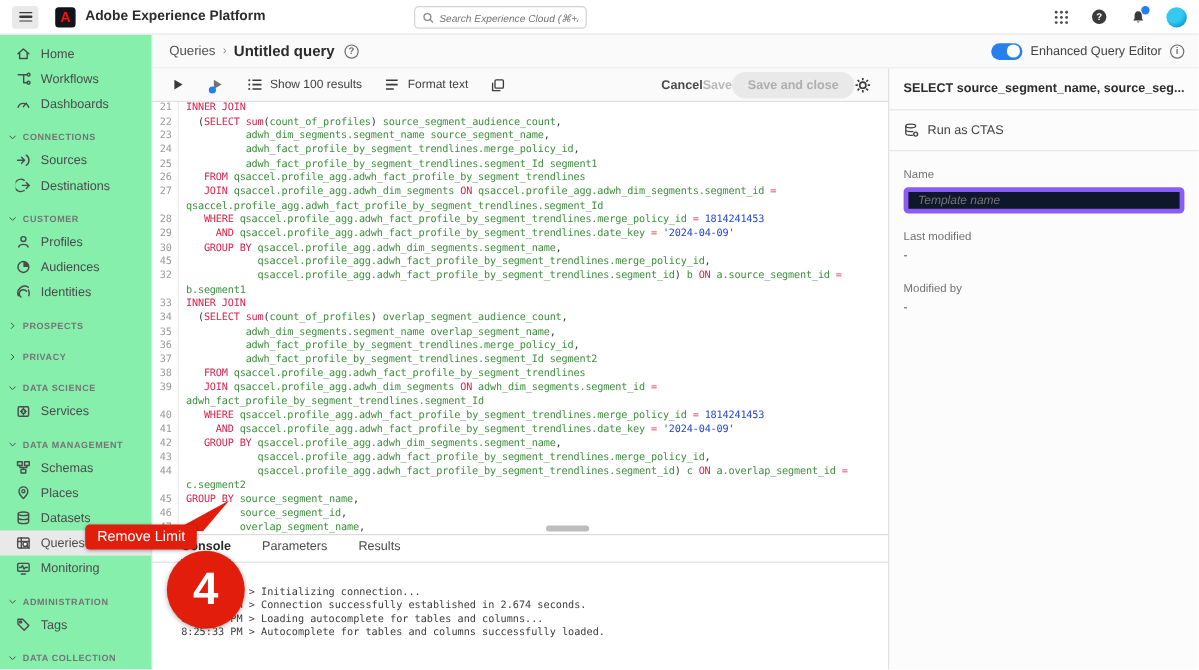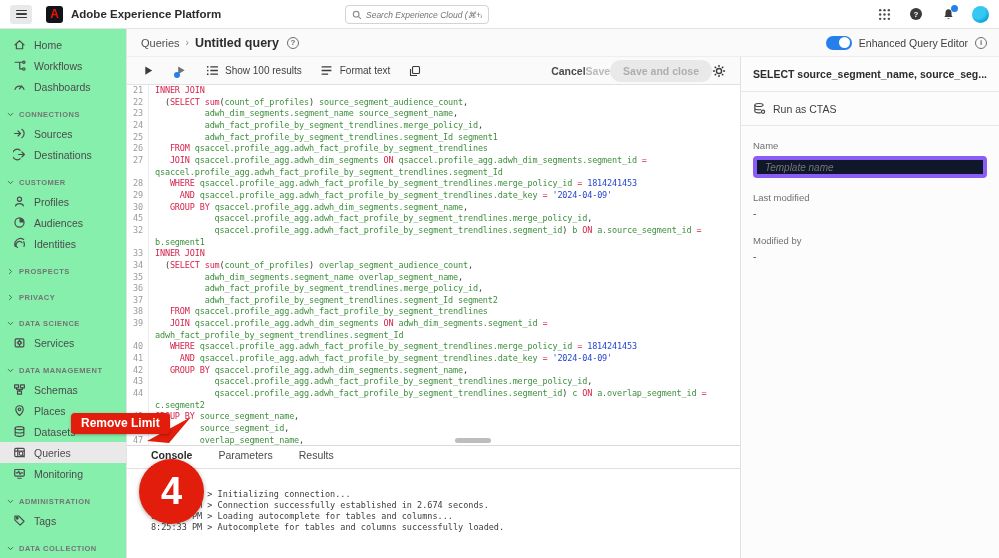--- a/index.html
+++ b/index.html
@@ -75,21 +75,21 @@
   .rpanel { flex:0 0 176px; border-left:1px solid #e1e1e1; background:#fcfcfc; display:flex; flex-direction:column; }
   .rp-head { padding:11px 12px; font-size:10.5px; font-weight:700; color:#2c2c2c; border-bottom:1px solid #e7e7e7; white-space:nowrap; overflow:hidden; }
   .rp-ctas { padding:10px 12px; display:flex; align-items:center; gap:7px; font-size:10.5px; color:#3f3f3f; border-bottom:1px solid #e7e7e7; cursor:pointer; }
   .rp-body { padding:14px 12px; }
   .rp-label { font-size:9.5px; color:#707070; margin-bottom:5px; }
   .rp-input { width:100%; height:22px; border:4px solid #8b5cf6; border-radius:4px; background:#0f172a; padding:0 8px; font-size:10px; font-style:italic; color:#8e8e8e; font-family:"Liberation Sans",sans-serif; outline:none; }
   .rp-value { font-size:10px; color:#4b4b4b; margin:4px 0 16px; }
   .rp-gap { height:14px; }
 
   
-  .annot-label { position:absolute; left:71px; top:413px; z-index:40; background:var(--annot); color:#fff; font-size:12px; font-weight:700; padding:3px 10px 4px; border-radius:4px; white-space:nowrap; box-shadow:0 1px 3px rgba(0,0,0,.3); }
+  .annot-label { position:absolute; left:71px; top:437px; z-index:40; background:var(--annot); color:#fff; font-size:12px; font-weight:400; padding:3px 10px 4px; border-radius:4px; white-space:nowrap; box-shadow:0 1px 3px rgba(0,0,0,.3); }
   .annot-tail { position:absolute; left:145px; top:413px; z-index:39; }
   .annot-badge { position:absolute; left:139px; top:459px; z-index:41; width:65px; height:65px; border-radius:50%; background:var(--annot); color:#fff; font-size:38px; font-weight:700; display:flex; align-items:center; justify-content:center; box-shadow:0 1px 4px rgba(0,0,0,.35); }
 </style>
 </head>
 <body>
 
 <div class="app">
 
   <div class="topbar">
     <div class="hamburger">

